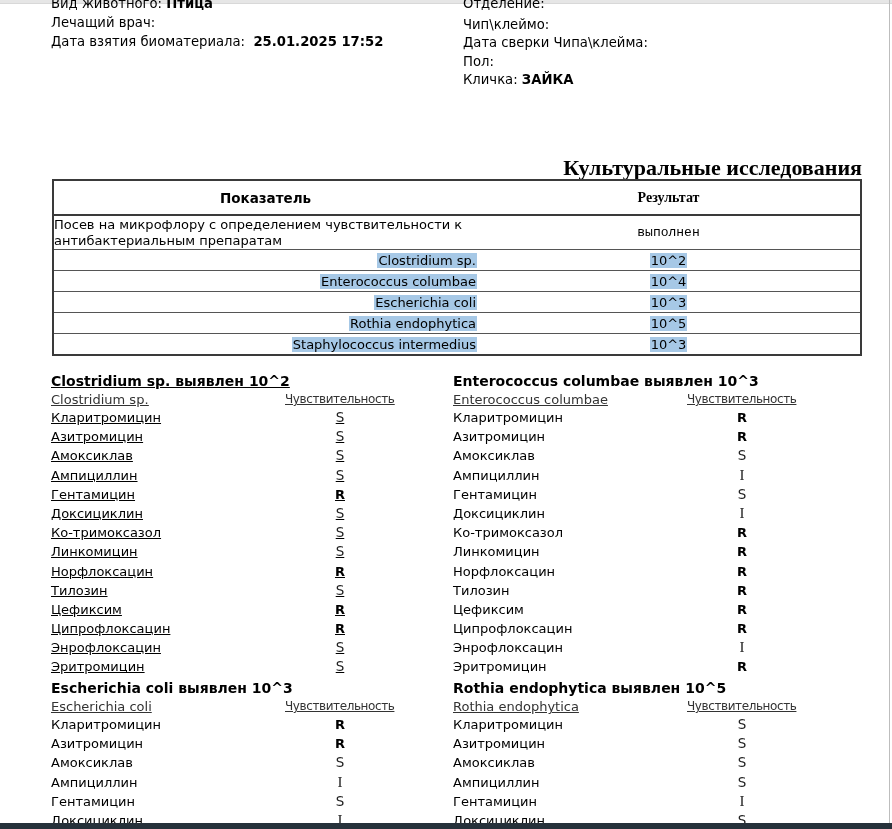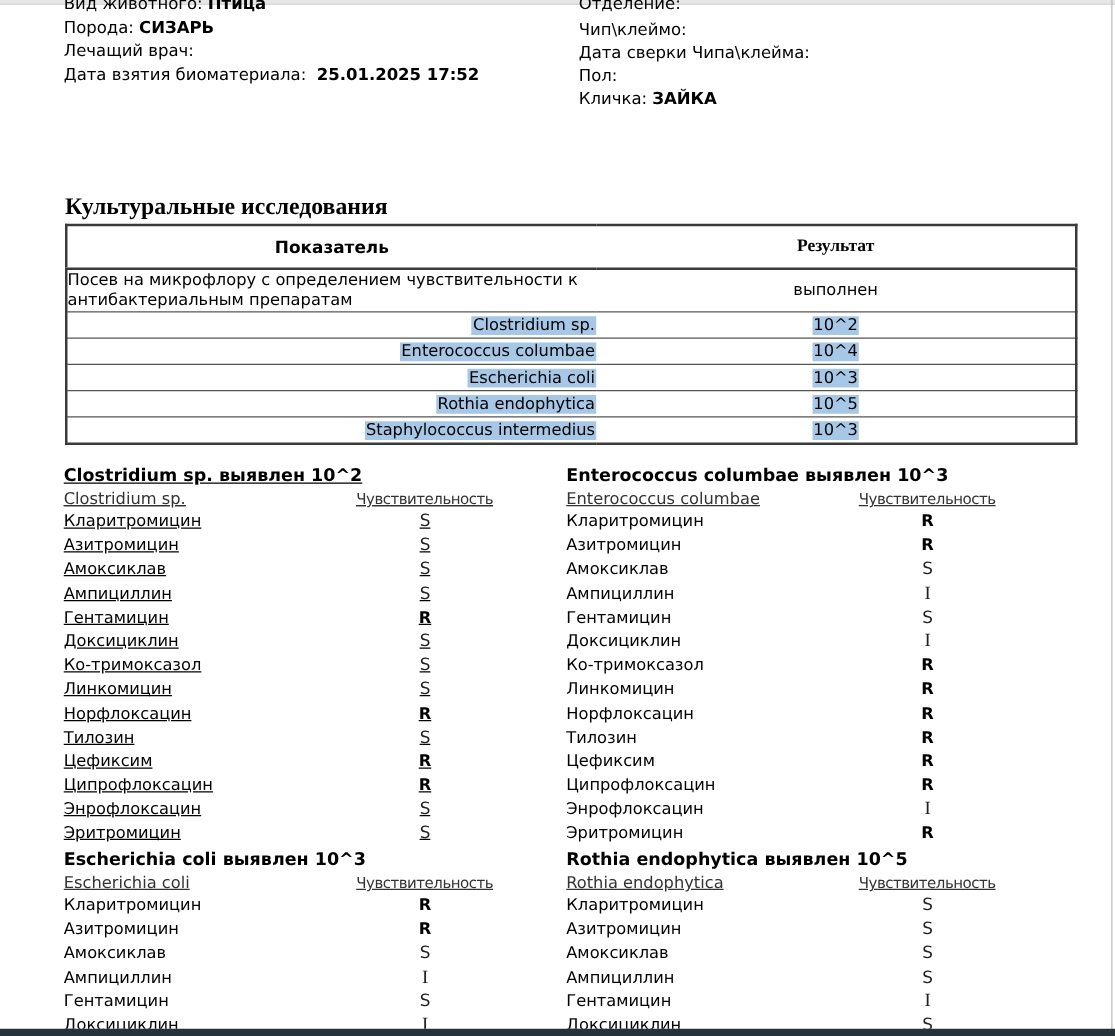--- a/index.html
+++ b/index.html
@@ -17,37 +17,37 @@
 
   .info { position:absolute; font-size:13.2px; line-height:19px; }
   .info-left { left:51px; top:-6px; }
   .info-right { left:463px; top:-5px; line-height:18.5px; }
   .info-right .row:nth-child(2) { margin-top:2px; }
   .row { white-space:nowrap; }
   .lbl { font-weight:normal; }
   .val { font-weight:bold; }
 
   .section-title {
-    position:absolute; left:52px; width:810px; top:155px; text-align:left;
-    font-family:"Liberation Serif", "DejaVu Serif", serif; font-weight:bold; font-size:19px;
+    position:absolute; left:52px; width:810px; top:155px; text-align:right;
+    font-family:"Liberation Serif", "DejaVu Serif", serif; font-weight:bold; font-size:22px;
   }
 
   table.culture {
     position:absolute; left:52px; top:179px; width:810px;
     border-collapse:collapse; border:2px solid #3a3a3a;
     font-size:13px;
   }
   table.culture td, table.culture th { padding:0; border-top:1.5px solid #555; }
   table.culture th {
     height:33px; font-weight:bold; border-bottom:2px solid #3a3a3a;
   }
   th.col-ind { width:423px; font-family:"DejaVu Sans", sans-serif; font-size:13.5px; }
   th.col-res { font-family:"Liberation Serif", serif; font-size:14px; }
   td.desc { text-align:left; line-height:16px; padding:2px 2px 3px 2px; height:33px; }
-  td.res-done { text-align:center; vertical-align:middle; padding-top:4px; }
+  td.res-done { text-align:center; vertical-align:middle; padding-top:4px;font-family:Liberation Mono, monospace; }
   tr.org td { height:20px; }
   td.org-name { text-align:right; padding-right:0; }
   td.org-val { text-align:center; }
   .hl { background:#a6c8e6; padding:0 1px; }
 
   .sens-block { position:absolute; width:360px; font-size:13px; }
   .sens-title { font-weight:bold; font-size:14px; height:20px; line-height:20px; }
   .sens-head { display:flex; height:17px; line-height:17px; color:#333; }
   .sens-head .h1 { width:234px; text-decoration:underline; }
   .sens-head .h2 { width:112px; text-decoration:underline; font-size:12px; letter-spacing:-0.4px; }
@@ -65,21 +65,20 @@
 </head>
 <body>
 
 <div class="top-edge"></div>
 <div class="right-edge"></div>
 
 <div class="page">
 
   <div class="info info-left">
     <div class="row"><span class="lbl">Вид животного:</span> <span class="val">Птица</span></div>
-    <div class="row"><span class="lbl">Порода:</span> <span class="val">СИЗАРЬ</span></div>
     <div class="row"><span class="lbl">Лечащий врач:</span> <span class="val"></span></div>
     <div class="row"><span class="lbl">Дата взятия биоматериала:</span>&nbsp; <span class="val">25.01.2025 17:52</span></div>
   </div>
 
   <div class="info info-right">
     <div class="row"><span class="lbl">Отделение:</span> <span class="val"></span></div>
     <div class="row"><span class="lbl">Чип\клеймо:</span> <span class="val"></span></div>
     <div class="row"><span class="lbl">Дата сверки Чипа\клейма:</span> <span class="val"></span></div>
     <div class="row"><span class="lbl">Пол:</span> <span class="val"></span></div>
     <div class="row"><span class="lbl">Кличка:</span> <span class="val">ЗАЙКА</span></div>

